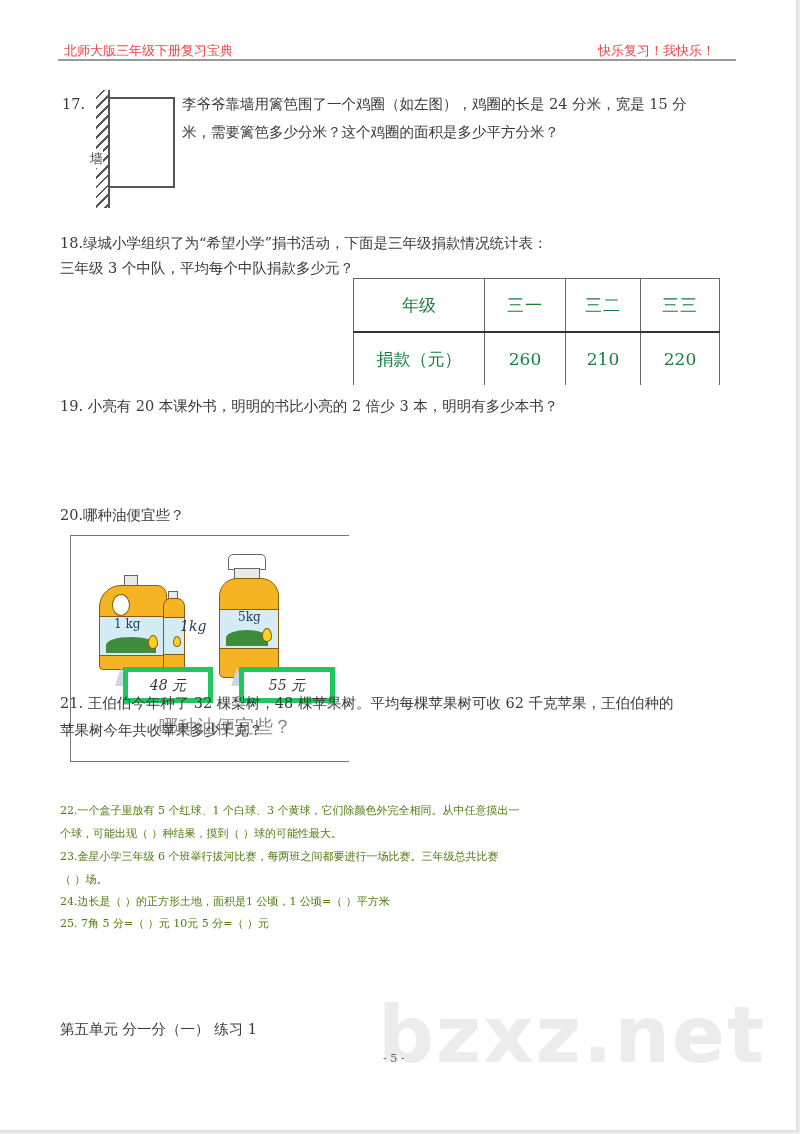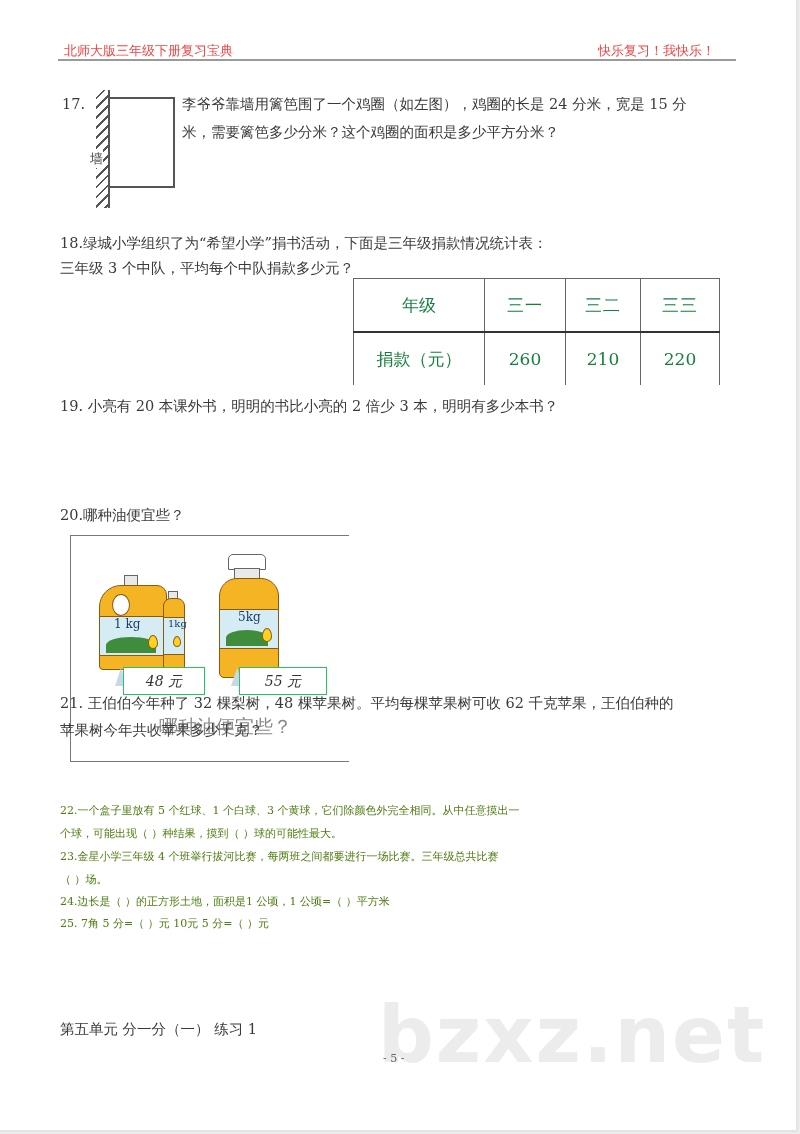--- a/index.html
+++ b/index.html
@@ -47,21 +47,21 @@
   
   .pic { position: absolute; left: 70px; top: 535px; width: 278px; height: 225px;
     border-top: 1px solid #777; border-left: 1px solid #777; border-bottom: 1px solid #777; }
   .bottle { position: absolute; background: #f5b423; border: 1.5px solid #8a5a10; }
   .band { position: absolute; left: 0; right: 0; background: #d6ecf5; border-top: 1px solid #8a5a10; border-bottom: 1px solid #8a5a10; }
   .leaf { position: absolute; left: 6px; right: 10px; bottom: 2px; height: 16px; background: #3f8d3c; border-radius: 50% 50% 0 0; }
   .drop { position: absolute; width: 8px; height: 12px; background: #ffd21f; border-radius: 50% 50% 50% 50% / 60% 60% 40% 40%; border: 1px solid #8a5a10; }
   .cap { position: absolute; background: #e9e9e9; border: 1.5px solid #666; }
   .handle-hole { position: absolute; background: #fff; border: 1.5px solid #8a5a10; border-radius: 50%; }
   .kg { position: absolute; font-size: 12px; color: #1d3c66; font-family: "DejaVu Serif", serif; }
-  .price { position: absolute; height: 26px; background: #fff; border: 1px solid #22c55e;
+  .price { position: absolute; height: 26px; background: #fff; border: 5px solid #22c55e;
     font-size: 14px; color: #333; text-align: center; line-height: 26px; font-style: italic; }
   .stand { position: absolute; width: 0; height: 0; border-left: 6px solid transparent; border-right: 6px solid transparent; border-bottom: 18px solid #c8d8e8; }
 
   .watermark { position: absolute; left: 378px; top: 990px; font-family: "DejaVu Sans", sans-serif;
     font-size: 78px; font-weight: bold; color: #ececec; letter-spacing: 2px; }
   .pagenum { font-size: 11px; color: #666; }
 </style>
 </head>
 <body>
 
@@ -112,21 +112,21 @@
       </div>
       <div class="band" style="top:47px; height:22px; border-top:none;">
         <div class="leaf"></div>
         <div class="drop" style="right:8px; top:2px;"></div>
       </div>
     </div>
 
     <div class="cap" style="left:97px; top:55px; width:8px; height:7px;"></div>
     <div class="bottle" style="left:92px; top:62px; width:20px; height:70px; border-radius:8px 8px 3px 3px;">
       <div class="band" style="top:18px; height:16px;">
-        <span class="kg" style="left:4px; top:0px; font-size:10px;">1kg</span>
+        <span class="kg" style="left:16px; top:0px; font-size:14px;font-style:italic;">1kg</span>
       </div>
       <div class="band" style="top:35px; height:20px; border-top:none;">
         <div class="drop" style="right:3px; top:2px; width:6px; height:9px;"></div>
       </div>
     </div>
 
     <div class="cap" style="left:157px; top:18px; width:36px; height:14px; border-radius:5px 5px 0 0; background:#fff;"></div>
     <div class="cap" style="left:163px; top:32px; width:24px; height:10px;"></div>
     <div class="bottle" style="left:148px; top:42px; width:58px; height:98px; border-radius:18px 18px 5px 5px;">
       <div class="band" style="top:30px; height:16px;">
@@ -143,21 +143,21 @@
     <div class="stand" style="left:160px; top:132px;"></div>
     <div class="price" style="left:168px; top:131px; width:86px;">55 元</div>
     <div class="abs" style="left:88px; top:178px; font-size:19px; color:#888;">哪种油便宜些？</div>
   </div>
 
   <div class="abs q" style="left:60px; top:690px;">21. 王伯伯今年种了 32 棵梨树，48 棵苹果树。平均每棵苹果树可收 62 千克苹果，王伯伯种的</div>
   <div class="abs q" style="left:60px; top:717px;">苹果树今年共收苹果多少千克？</div>
 
   <div class="abs qs" style="left:60px; top:800px;">22.一个盒子里放有 5 个红球、1 个白球、3 个黄球，它们除颜色外完全相同。从中任意摸出一</div>
   <div class="abs qs" style="left:60px; top:823px;">个球，可能出现（      ）种结果，摸到（      ）球的可能性最大。</div>
-  <div class="abs qs" style="left:60px; top:846px;">23.金星小学三年级  4  个班举行拔河比赛，每两班之间都要进行一场比赛。三年级总共比赛</div>
+  <div class="abs qs" style="left:60px; top:846px;">23.金星小学三年级  6  个班举行拔河比赛，每两班之间都要进行一场比赛。三年级总共比赛</div>
   <div class="abs qs" style="left:60px; top:869px;">（      ）场。</div>
   <div class="abs qs" style="left:60px; top:891px;">24.边长是（        ）的正方形土地，面积是1 公顷，1 公顷=（          ）平方米</div>
   <div class="abs qs" style="left:60px; top:913px;">25.  7角 5 分=（        ）元              10元 5 分=（       ）元</div>
 
   <div class="watermark">bzxz.net</div>
   <div class="abs q" style="left:60px; top:1016px;">第五单元      分一分（一）     练习 1</div>
   <div class="abs pagenum" style="left:383px; top:1052px;">- 5 -</div>
 </div>
 
 </body></html>

